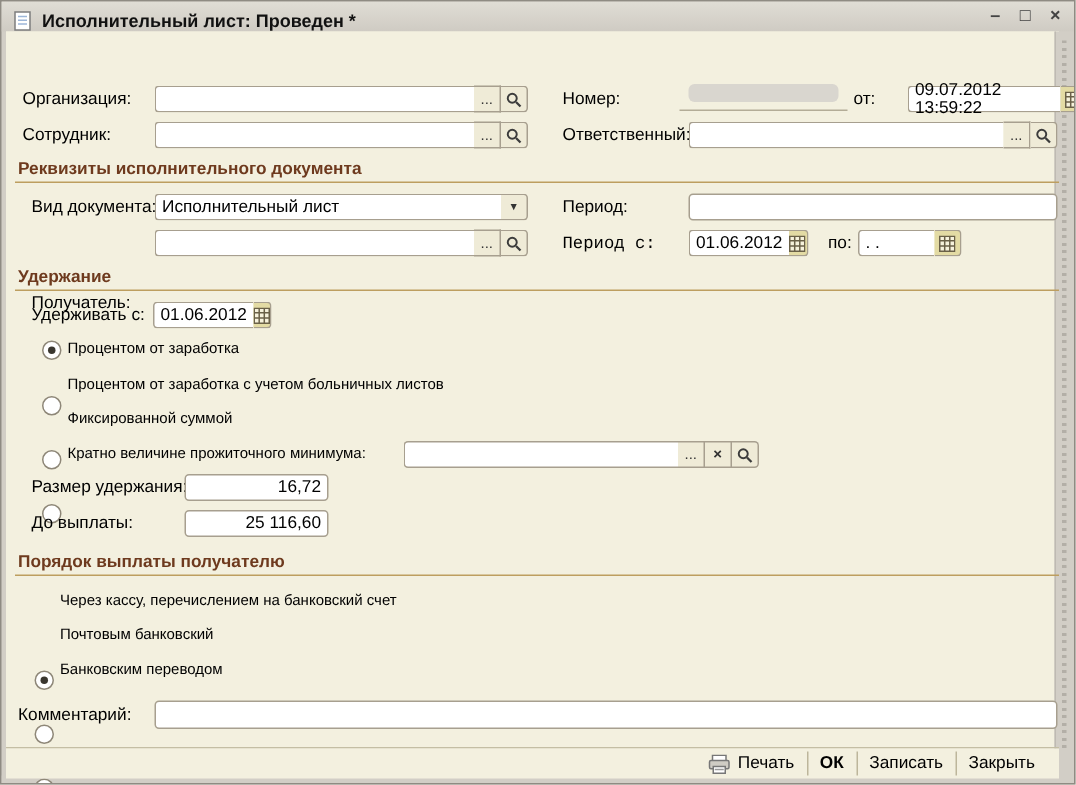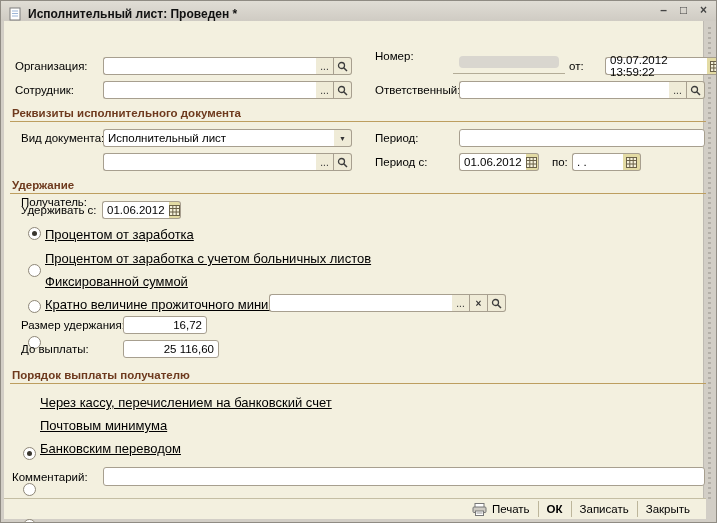--- a/index.html
+++ b/index.html
@@ -47,21 +47,21 @@
     display:flex;align-items:center;justify-content:center;font-size:10px;color:#333;
     box-sizing:border-box;}
   .fbtn.last{border-radius:0 3px 3px 0;}
   .fbtn.cal{background:#E3DBA4;}
   .flat-field{border-bottom:1px solid #b3ac97;}
   .redact{background:#D9D6CF;border-radius:4px;}
   .radio{width:13px;height:13px;border-radius:50%;background:#fff;
     border:1px solid #8E8778;box-sizing:border-box;position:relative;}
   .radio.sel::after{content:"";position:absolute;left:3px;top:3px;width:5px;height:5px;
     border-radius:50%;background:#3A372F;}
-  .rlabel{font-size:13px;color:#000;white-space:nowrap;text-decoration:underline;}
+  .rlabel{font-size:10px;color:#000;white-space:nowrap;}
   
   .foot-line{left:3px;top:497px;width:702px;height:1px;background:#C4BEA4;}
   .fbar{left:3px;top:498px;width:702px;height:20px;background:#F3F0DF;
     display:flex;align-items:center;justify-content:flex-end;padding-right:8px;box-sizing:border-box;}
   .fb{display:flex;align-items:center;font-size:11.5px;color:#000;padding:0 8px;height:18px;}
   .fb.bold{font-weight:bold;}
   .fsep{width:1px;height:16px;background:#BDB69B;}
   svg{display:block;}
 </style>
 </head>
@@ -177,21 +177,21 @@
   <div class="abs fgroup" style="left:102px;top:56px;width:249px;">
     <div class="fld"></div>
     <div class="fbtn">...</div>
     <div class="fbtn last">
       <svg width="11" height="11" viewBox="0 0 11 11">
           <circle cx="4.5" cy="4.5" r="3" fill="none" stroke="#3c3c3c" stroke-width="1.3"></circle>
           <line x1="7" y1="7" x2="10" y2="10" stroke="#3c3c3c" stroke-width="1.5"></line>
         </svg>
     </div>
   </div>
-  <span class="abs label" style="left:374px;top:49px;">Номер:</span>
+  <span class="abs label" style="left:374px;top:59px;">Номер:</span>
   <div class="abs flat-field" style="left:452px;top:56px;width:112px;height:16px;"></div>
   <div class="abs redact" style="left:458px;top:55px;width:100px;height:12px;"></div>
   <span class="abs label" style="left:568px;top:59px;">от:</span>
   <div class="abs fgroup" style="left:584px;top:56px;width:120px;padding-left:20px;">
     <div class="fld">09.07.2012 13:59:22</div>
     <div class="fbtn cal last">
       <svg width="11" height="11" viewBox="0 0 11 11">
           <rect x="0.5" y="0.5" width="10" height="10" fill="#F6F2DC" stroke="#6a6148"></rect>
           <line x1="0.5" y1="3.5" x2="10.5" y2="3.5" stroke="#6a6148"></line>
           <line x1="3.8" y1="0.5" x2="3.8" y2="10.5" stroke="#6a6148"></line>
@@ -241,21 +241,21 @@
   <div class="abs fgroup" style="left:102px;top:152px;width:249px;">
     <div class="fld"></div>
     <div class="fbtn">...</div>
     <div class="fbtn last">
       <svg width="11" height="11" viewBox="0 0 11 11">
           <circle cx="4.5" cy="4.5" r="3" fill="none" stroke="#3c3c3c" stroke-width="1.3"></circle>
           <line x1="7" y1="7" x2="10" y2="10" stroke="#3c3c3c" stroke-width="1.5"></line>
         </svg>
     </div>
   </div>
-  <span class="abs label" style="left:374px;top:155px;">Период с:</span>
+  <span class="abs label" style="left:374px;top:155px;font-family:Liberation Mono, monospace;">Период с:</span>
   <div class="abs fgroup" style="left:458px;top:152px;width:80px;">
     <div class="fld">01.06.2012</div>
     <div class="fbtn cal last">
       <svg width="11" height="11" viewBox="0 0 11 11">
           <rect x="0.5" y="0.5" width="10" height="10" fill="#F6F2DC" stroke="#6a6148"></rect>
           <line x1="0.5" y1="3.5" x2="10.5" y2="3.5" stroke="#6a6148"></line>
           <line x1="3.8" y1="0.5" x2="3.8" y2="10.5" stroke="#6a6148"></line>
           <line x1="7.2" y1="0.5" x2="7.2" y2="10.5" stroke="#6a6148"></line>
           <line x1="0.5" y1="7" x2="10.5" y2="7" stroke="#6a6148"></line>
         </svg>
@@ -309,37 +309,37 @@
     <div class="fbtn" style="font-weight:bold;">×</div>
     <div class="fbtn last">
       <svg width="11" height="11" viewBox="0 0 11 11">
           <circle cx="4.5" cy="4.5" r="3" fill="none" stroke="#3c3c3c" stroke-width="1.3"></circle>
           <line x1="7" y1="7" x2="10" y2="10" stroke="#3c3c3c" stroke-width="1.5"></line>
         </svg>
     </div>
   </div>
 
   <span class="abs label" style="left:20px;top:318px;">Размер удержания:</span>
-  <div class="abs fgroup" style="left:122px;top:315px;width:84px;">
+  <div class="abs fgroup" style="left:122px;top:315px;width:96px;">
     <div class="fld solo num">16,72</div>
   </div>
 
   <span class="abs label" style="left:20px;top:342px;">До выплаты:</span>
   <div class="abs fgroup" style="left:122px;top:339px;width:96px;">
     <div class="fld solo num">25 116,60</div>
   </div>
 
   <span class="abs sect-title" style="left:11px;top:368px;">Порядок выплаты получателю</span>
   <div class="abs sect-line" style="left:9px;top:382px;width:696px;"></div>
 
   <div class="abs radio sel" style="left:22px;top:394px;"></div>
   <span class="abs rlabel" style="left:39px;top:394px;">Через кассу, перечислением на банковский счет</span>
 
   <div class="abs radio" style="left:22px;top:417px;"></div>
-  <span class="abs rlabel" style="left:39px;top:417px;">Почтовым минимума</span>
+  <span class="abs rlabel" style="left:39px;top:417px;">Почтовым банковский</span>
 
   <div class="abs radio" style="left:22px;top:440px;"></div>
   <span class="abs rlabel" style="left:39px;top:440px;">Банковским переводом</span>
 
   <span class="abs label" style="left:11px;top:470px;">Комментарий:</span>
   <div class="abs fgroup" style="left:102px;top:466px;width:602px;height:19px;">
     <div class="fld solo"></div>
   </div>
 
   <div class="abs foot-line"></div>

